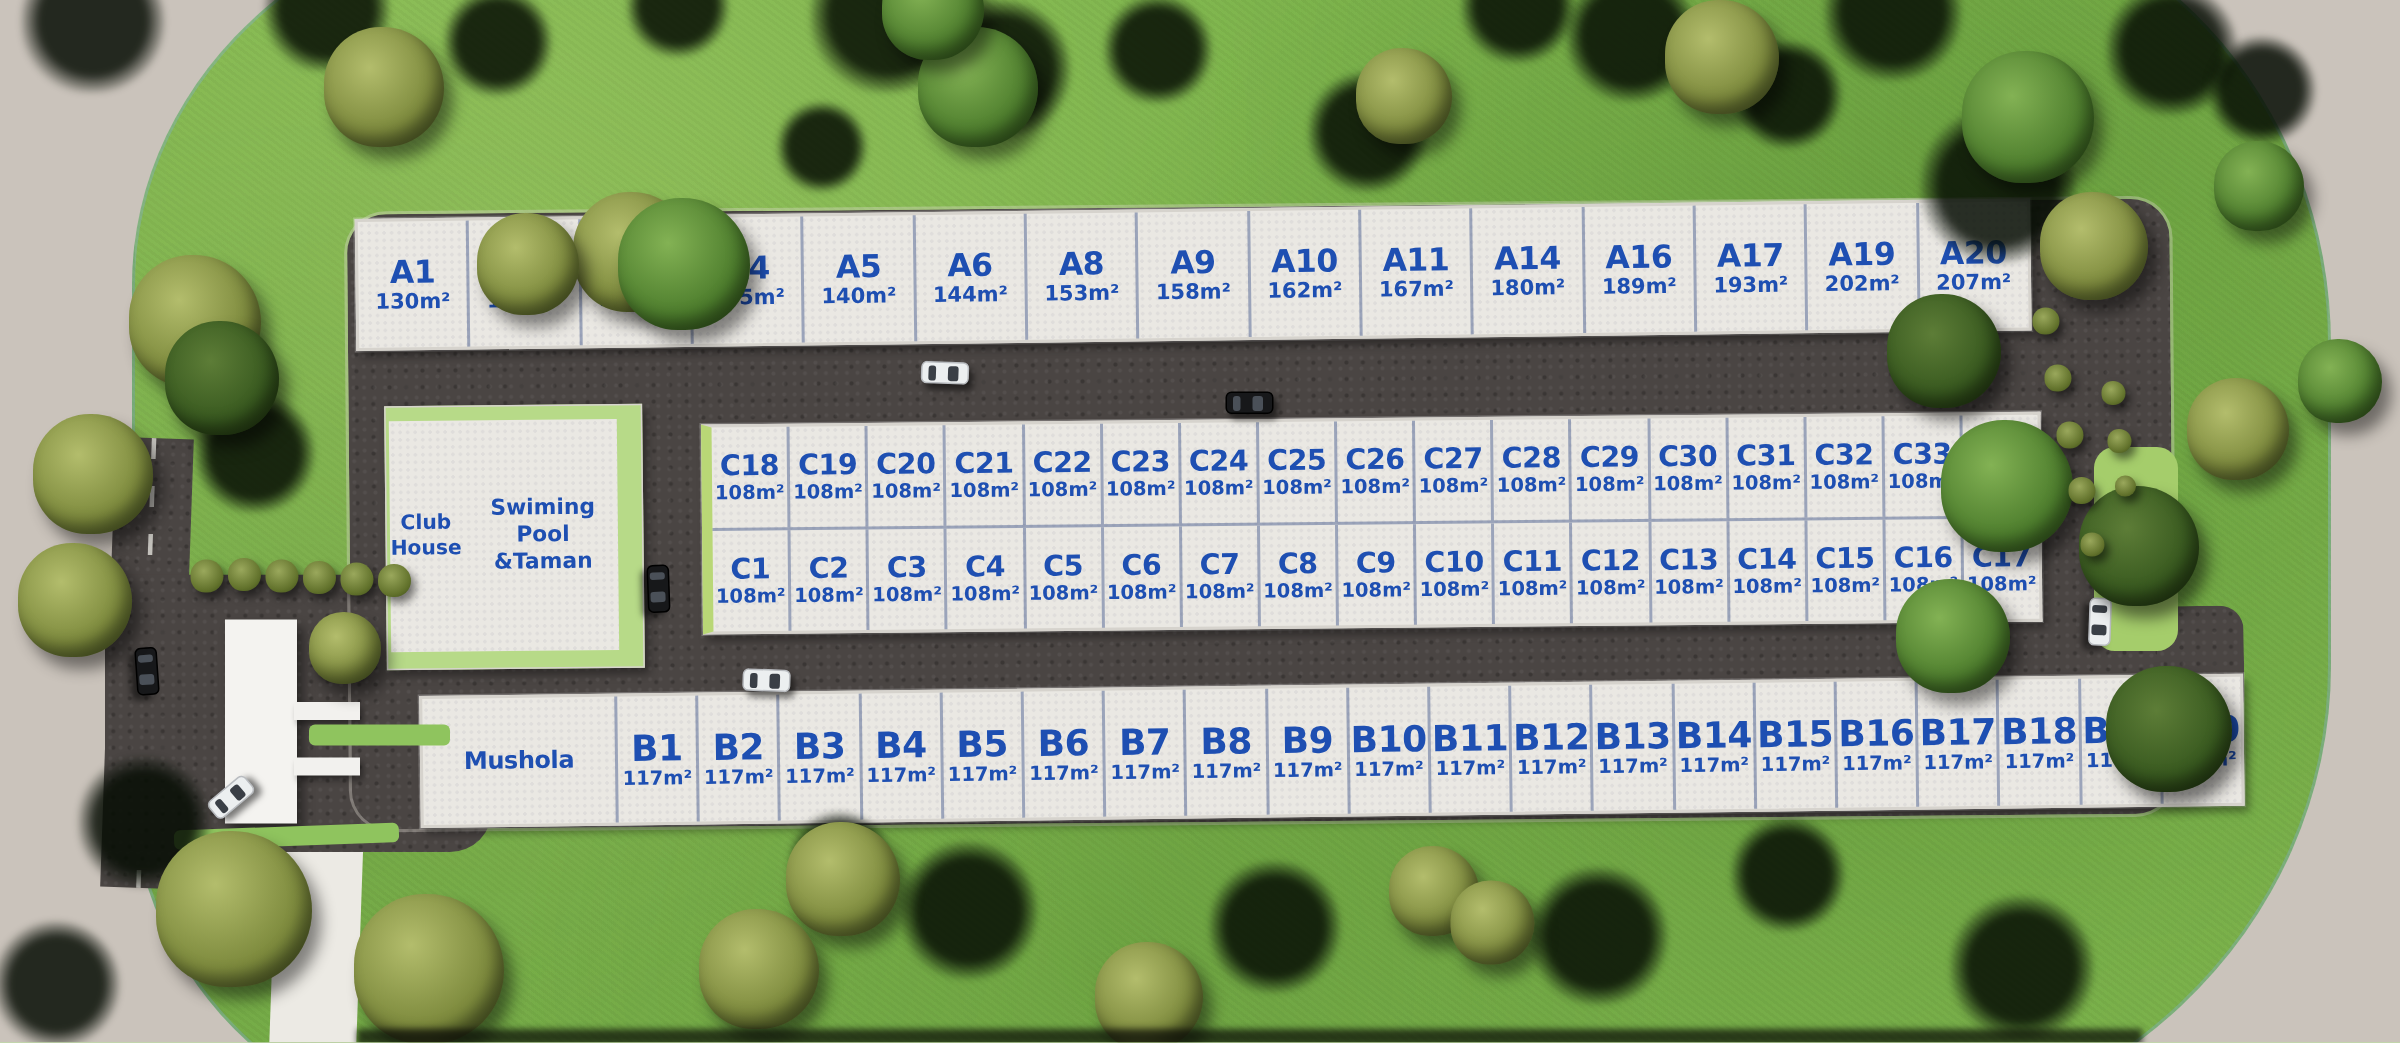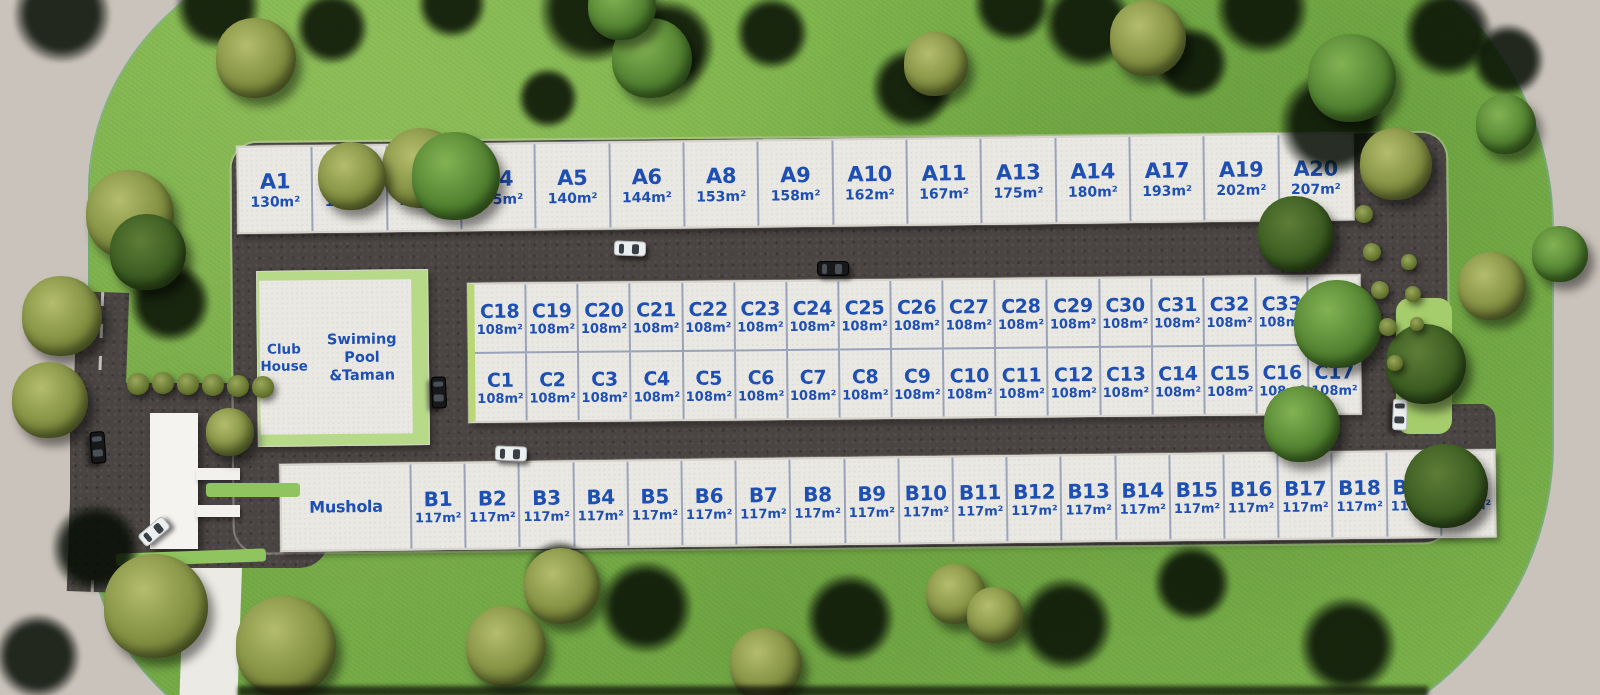--- a/index.html
+++ b/index.html
@@ -46,21 +46,21 @@
   .p-name{font-weight:800;color:#1e4fb2;line-height:1;letter-spacing:-.3px;}
   .p-area{font-weight:700;color:#1e4fb2;line-height:1;}
   .row-a{left:237px;top:146px;width:1113px;height:84px;transform:rotate(-0.7deg);transform-origin:left center;}
   .row-a .p-name{font-size:21px;} .row-a .p-area{font-size:14px;}
   .c-block{left:468px;top:283px;width:884px;height:136px;transform:rotate(-0.55deg);transform-origin:left center;
     flex-direction:column;border-left:7px solid #b9d776;}
   .c-row{flex:1;display:flex;}
   .c-row + .c-row{border-top:2px solid rgba(60,82,135,.45);}
   .c-block .p-name{font-size:19px;} .c-block .p-area{font-size:13px;}
   .row-b{left:280px;top:464px;width:1212px;height:84px;transform:rotate(-0.7deg);transform-origin:left center;}
-  .row-b .p-name{font-size:20px;} .row-b .p-area{font-size:13px;}
+  .row-b .p-name{font-size:24px;} .row-b .p-area{font-size:13px;}
   .mushola{flex:0 0 128px;}
   .mushola .p-name{font-size:16px;}
 
   
   .pool-parcel{position:absolute;left:257px;top:270px;width:170px;height:174px;background:#b7da88;
     transform:rotate(-0.6deg);box-shadow:3px 4px 6px rgba(0,0,0,.38);border:1px solid #d6d3cd;}
   .pool-inner{position:absolute;left:2px;top:9px;right:16px;bottom:11px;background:#eae8e3;
     background-image:radial-gradient(rgba(110,110,135,.09) 1px, transparent 1px);background-size:5px 5px;
     display:flex;align-items:center;justify-content:center;gap:4px;}
   .fac-label{font-weight:800;color:#1e4fb2;text-align:center;line-height:1.25;}
@@ -155,26 +155,26 @@
       </div>
       <div class="plot">
         <div class="p-name">A10</div>
         <div class="p-area">162m²</div>
       </div>
       <div class="plot">
         <div class="p-name">A11</div>
         <div class="p-area">167m²</div>
       </div>
       <div class="plot">
-        <div class="p-name">A13</div>
-        <div class="p-area">175m²</div>
-      </div>
-      <div class="plot">
         <div class="p-name">A14</div>
         <div class="p-area">180m²</div>
+      </div>
+      <div class="plot">
+        <div class="p-name">A16</div>
+        <div class="p-area">189m²</div>
       </div>
       <div class="plot">
         <div class="p-name">A17</div>
         <div class="p-area">193m²</div>
       </div>
       <div class="plot">
         <div class="p-name">A19</div>
         <div class="p-area">202m²</div>
       </div>
       <div class="plot">

